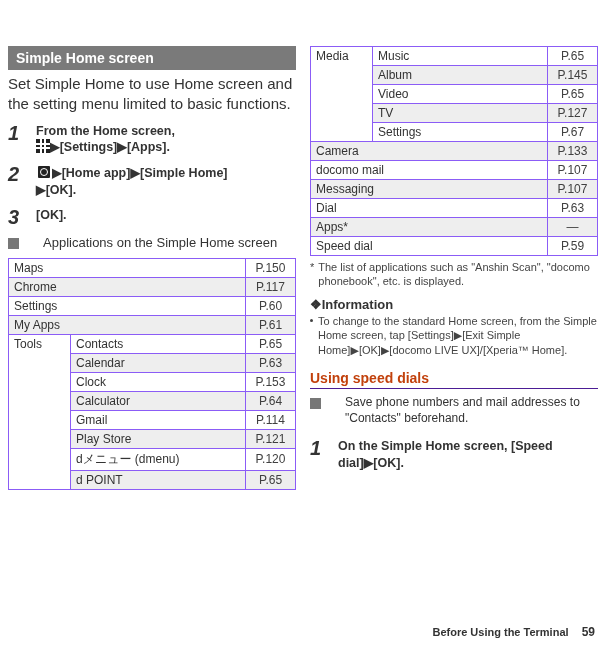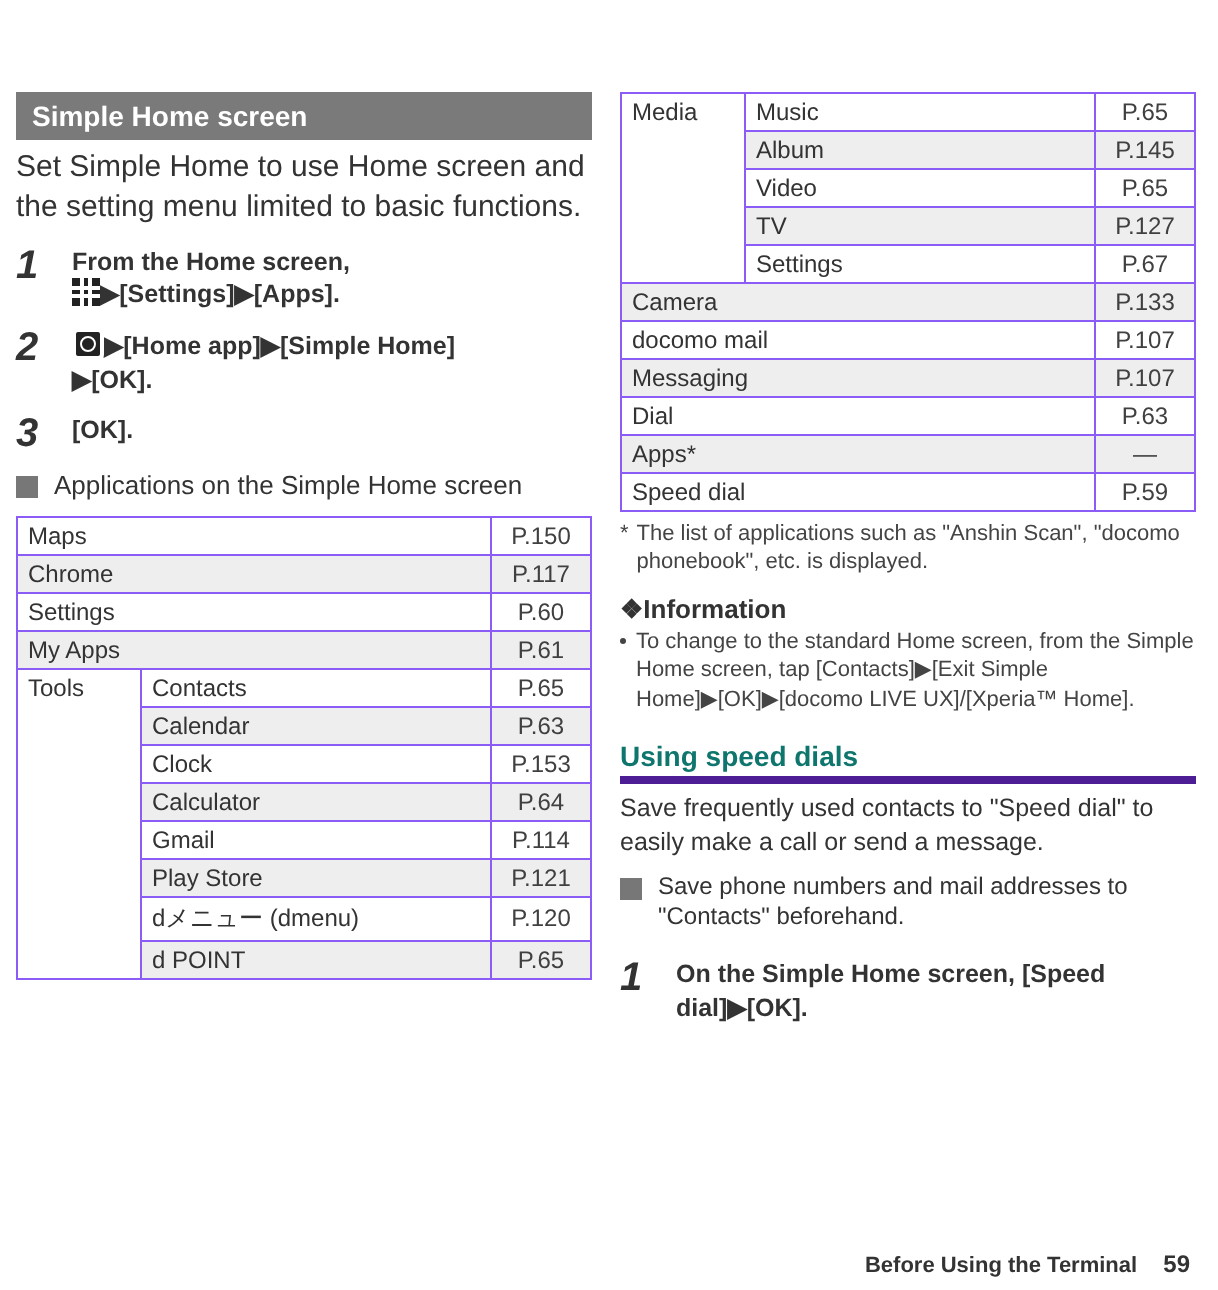--- a/index.html
+++ b/index.html
@@ -56,21 +56,21 @@
     position: relative;
   }
   .gear-icon::after {
     content: ""; position: absolute; width: 6px; height: 6px;
     border: 1px solid #fff; border-radius: 50%;
     top: 2px; left: 2px;
   }
   .arrow { font-family: sans-serif; }
   .sub-bullet { display: flex; gap: 6px; font-size: 12px; line-height: 1.35; }
   .sub-bullet .dot { width: 4px; height: 4px; background: #333; border-radius: 50%; margin-top: 6px; flex-shrink: 0; }
-  .sqhead { display: flex; gap: 8px; align-items: flex-start; margin: 6px 0; }
+  .sqhead { display: flex; gap: 24px; align-items: flex-start; margin: 6px 0; }
   .sq { width: 11px; height: 11px; background: #777; margin-top: 3px; flex-shrink: 0; }
   .sqhead-text { font-size: 13px; line-height: 1.3; }
   table.apptable {
     width: 100%;
     border-collapse: collapse;
     font-size: 12px;
   }
   table.apptable td {
     border: 1px solid #8b5cf6;
     padding: 2px 5px;
@@ -85,27 +85,27 @@
   }
   table.apptable td.shade { background: #eee; }
   table.apptable td.parent { vertical-align: top; }
   .footnote { font-size: 11px; color: #444; line-height: 1.3; display: flex; gap: 4px; margin-top: 4px; }
   .footnote .star { flex-shrink: 0; }
   .diamond-head { font-weight: bold; font-size: 13px; margin-top: 8px; }
   .diamond-head .d { font-family: sans-serif; }
   .info-bullet { font-size: 11px; color: #444; line-height: 1.35; display: flex; gap: 5px; margin-top: 2px; }
   .info-bullet .dot { width: 3px; height: 3px; background: #444; border-radius: 50%; margin-top: 5px; flex-shrink: 0; }
   .subbanner {
-    border-bottom: 4px solid #4c1d95;
+    border-bottom: 1px solid #4c1d95;
     font-weight: bold;
     font-size: 14px;
     padding: 2px 0;
     margin-top: 10px;
     margin-bottom: 4px;
-    color: #0f766e;
+    color: #c2410c;
   }
   .para { font-size: 12.5px; line-height: 1.35; margin-bottom: 6px; }
   .subsmall { font-size: 12px; line-height: 1.3; margin-bottom: 6px; color: #333; }
   .footer {
     position: absolute;
     bottom: 6px;
     right: 14px;
     font-size: 11px;
     font-weight: bold;
     color: #333;
@@ -260,26 +260,25 @@
       <span class="star">*</span>
       <span>The list of applications such as "Anshin Scan", "docomo phonebook", etc. is displayed.</span>
     </div>
 
     <div class="diamond-head">
       <span class="d">❖</span><span>Information</span>
     </div>
     <div class="info-bullet">
       <span class="dot"></span>
       <span>
-        <span>To change to the standard Home screen, from the Simple Home screen, tap [Contacts]</span><span class="arrow">▶</span><span>[Exit Simple Home]</span><span class="arrow">▶</span><span>[OK]</span><span class="arrow">▶</span><span>[docomo LIVE UX]/[Xperia™ Home].</span>
+        <span>To change to the standard Home screen, from the Simple Home screen, tap [Settings]</span><span class="arrow">▶</span><span>[Exit Simple Home]</span><span class="arrow">▶</span><span>[OK]</span><span class="arrow">▶</span><span>[docomo LIVE UX]/[Xperia™ Home].</span>
       </span>
     </div>
 
     <div class="subbanner">Using speed dials</div>
-    <p class="para">Save frequently used contacts to "Speed dial" to easily make a call or send a message.</p>
 
     <div class="sqhead">
       <span class="sq"></span>
       <div>
         <div class="subsmall">Save phone numbers and mail addresses to "Contacts" beforehand.</div>
       </div>
     </div>
 
     <div class="step">
       <div class="step-num">1</div>

